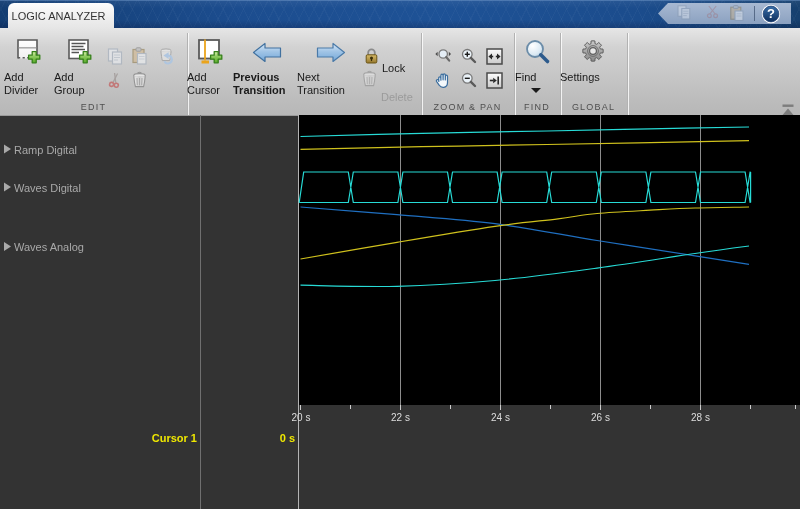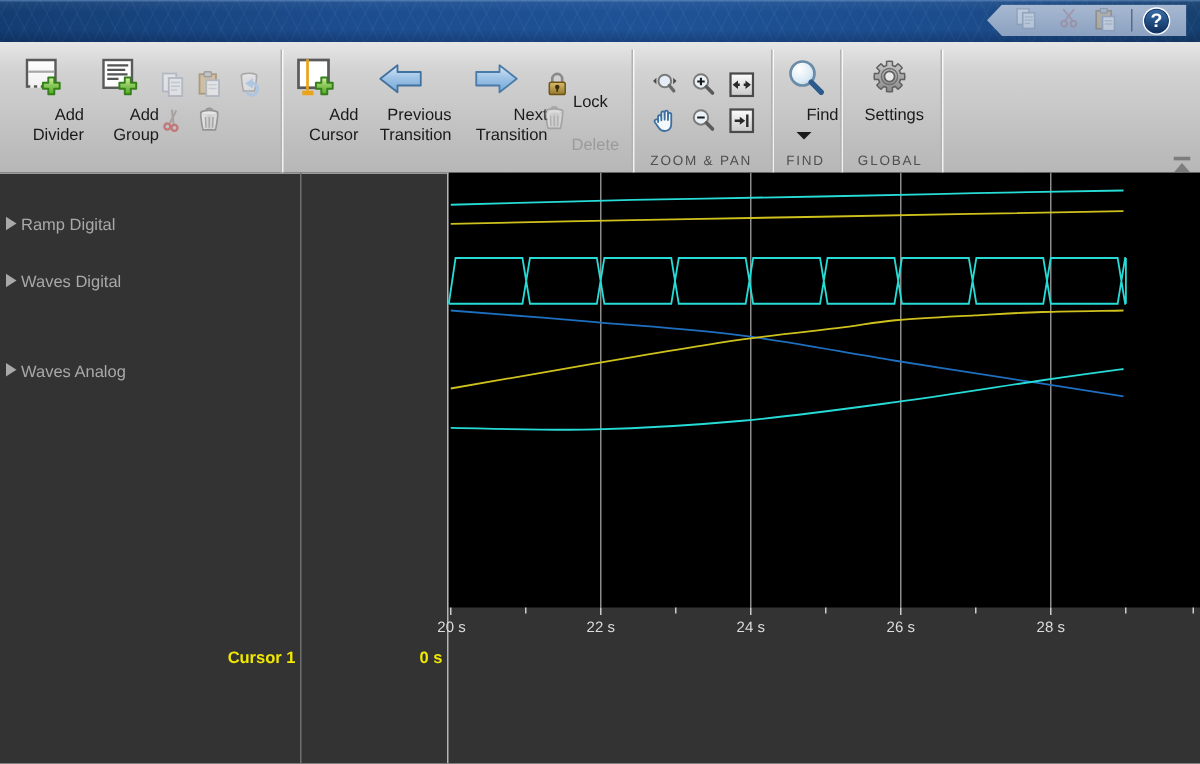--- a/index.html
+++ b/index.html
@@ -22,21 +22,21 @@
  clip-path:polygon(0 50%, 10px 0, 100% 0, 100% 100%, 10px 100%);}
 .qsep{position:absolute;left:754px;top:6px;width:1px;height:15px;background:rgba(70,90,120,0.8);}
 .qicon{position:absolute;top:5px;opacity:0.45;}
 .help{position:absolute;left:761px;top:3.5px;width:20px;height:20px;}
 
 .toolstrip{position:absolute;left:0;top:28px;width:800px;height:87px;
  background:linear-gradient(#e6e6e6,#d2d2d2 22%,#c6c6c6 55%,#bdbdbd 80%,#b7b7b7);border-top:0;}
 .labelrow{position:absolute;left:0;top:73px;width:800px;height:14px;border-bottom:1px solid #9a9a9a;}
 .slabel{position:absolute;top:1px;font-size:9px;color:#4f4f4f;letter-spacing:1.2px;text-align:center;}
 .vsep{position:absolute;top:5px;width:1px;height:82px;background:#b2b2b2;box-shadow:1px 0 0 rgba(255,255,255,0.8);}
-.btxt{position:absolute;font-size:11px;color:#1a1a1a;text-align:right;line-height:13px;white-space:nowrap;}
+.btxt{position:absolute;font-size:11px;color:#1a1a1a;text-align:left;line-height:13px;white-space:nowrap;}
 .btxt.dis{color:#9b9b9b;}
 .icon{position:absolute;}
 .collapse{position:absolute;left:782px;top:76px;width:12px;height:11px;}
 
 .wavearea{position:absolute;left:0;top:115px;width:800px;height:472px;text-align:center;}
 .wavearea svg{display:block;}
 </style>
 </head>
 <body>
 <div class="app">
@@ -74,39 +74,41 @@
       <defs>
           <linearGradient id="hl1" x1="0" y1="0" x2="0" y2="1">
             <stop offset="0" stop-color="#3a6ea8"></stop>
             <stop offset="1" stop-color="#0d2f5e"></stop>
           </linearGradient>
         </defs>
       <circle cx="10" cy="10" r="9.2" fill="#ffffff"></circle>
       <circle cx="10" cy="10" r="7.9" fill="url(#hl1)" stroke="#10336a" stroke-width="0.7"></circle>
       <text x="10" y="14.3" text-anchor="middle" font-family="Liberation Sans" font-size="13" font-weight="bold" fill="#ffffff">?</text>
     </svg>
+    <div class="tab">LOGIC ANALYZER</div>
   </div>
 
   <div class="toolstrip">
     <div class="labelrow">
+      <div class="slabel" style="left:0;width:187px;">EDIT</div>
       <div class="slabel" style="left:421px;width:93px;">ZOOM &amp; PAN</div>
       <div class="slabel" style="left:514px;width:46px;">FIND</div>
       <div class="slabel" style="left:560px;width:67px;">GLOBAL</div>
     </div>
     <div class="vsep" style="left:187px;"></div>
     <div class="vsep" style="left:421px;"></div>
     <div class="vsep" style="left:514px;"></div>
     <div class="vsep" style="left:560px;"></div>
     <div class="vsep" style="left:627px;"></div>
 
     <div class="btxt" style="left:4px;top:43px;width:52px;">Add<br>Divider</div>
     <div class="btxt" style="left:54px;top:43px;width:52px;">Add<br>Group</div>
 
     <div class="btxt" style="left:187px;top:43px;width:52px;">Add<br>Cursor</div>
-    <div class="btxt" style="left:233px;top:43px;width:68px;">Previous<br>Transition</div>
+    <div class="btxt" style="left:233px;top:43px;width:68px;font-weight:bold;">Previous<br>Transition</div>
     <div class="btxt" style="left:297px;top:43px;width:68px;">Next<br>Transition</div>
     <div class="btxt" style="left:382px;top:21px;width:36px;text-align:left;margin-top:13px;">Lock</div>
     <div class="btxt dis" style="left:381px;top:45px;width:40px;text-align:left;margin-top:18px;">Delete</div>
 
     <div class="btxt" style="left:515px;top:43px;width:44px;">Find</div>
     <div class="btxt" style="left:560px;top:43px;width:56px;">Settings</div>
 
     <svg class="icon" style="left:16px;top:10px;" width="26" height="26" viewBox="0 0 26 26">
       <defs>
           <linearGradient id="gp1" x1="0" y1="0" x2="0" y2="1">

